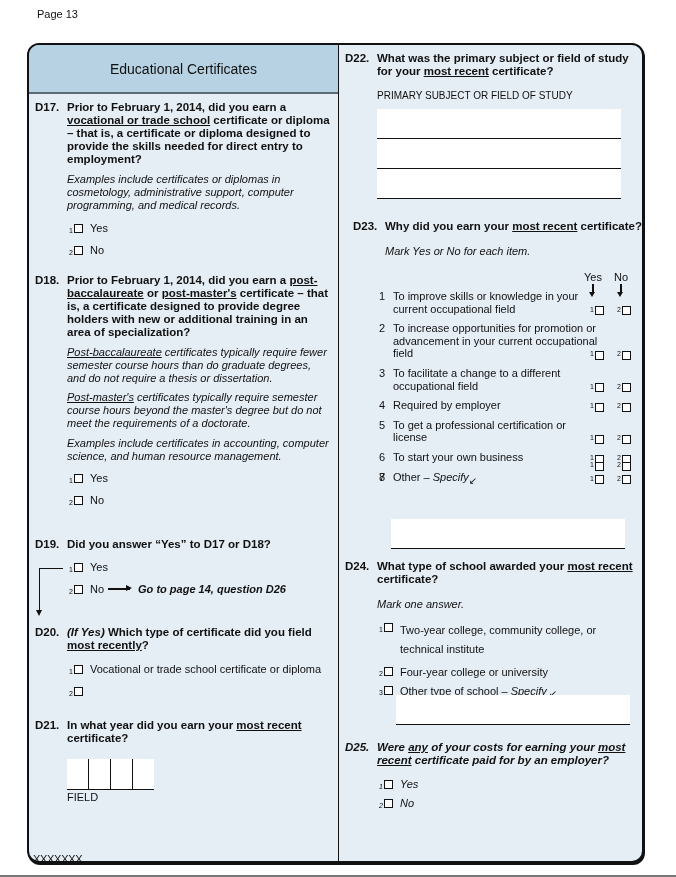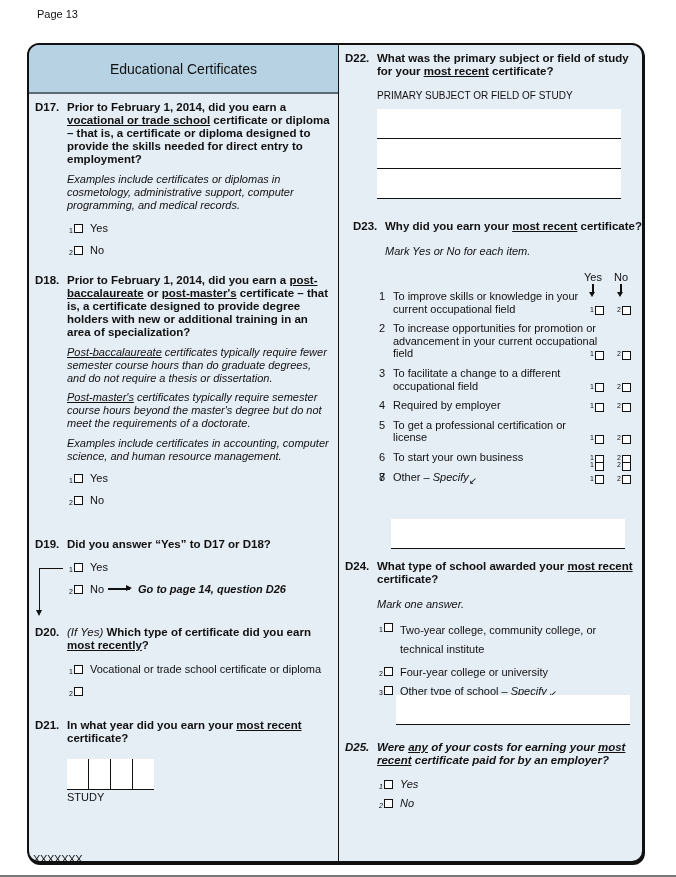--- a/index.html
+++ b/index.html
@@ -118,22 +118,22 @@
 
   <div style="position:absolute; left:10px; top:523px; width:24px; height:48px;">
     <div style="position:absolute; left:0; top:0; width:24px; height:1.2px; background:#111;"></div>
     <div style="position:absolute; left:0; top:0; width:1.2px; height:44px; background:#111;"></div>
     <div style="position:absolute; left:-3px; top:42px; border-top:6px solid #111; border-left:3.5px solid transparent; border-right:3.5px solid transparent;"></div>
   </div>
 
   <div class="q" style="left:6px; top:581px; width:296px;">
     <div class="qn">D20.</div>
     <div class="qt">
-      <span style="font-style:italic; font-weight:normal;text-align:center;">(If Yes)</span>
-      <span>Which type of certificate did you earn</span>
+      <span style="font-style:italic; font-weight:bold;text-align:center;">(If Yes)</span>
+      <span>Which type of certificate did you field</span>
       <span class="u">most recently</span><span>?</span>
     </div>
     <div class="opt" style="margin-top:10px">
       <span class="num">1</span>
       <span class="cb"></span>
       <span class="lbl">Vocational or trade school certificate or diploma</span>
     </div>
     <div class="opt">
       <span class="num">2</span>
       <span class="cb"></span>
@@ -146,21 +146,21 @@
       <span>In what year did you earn your</span>
       <span class="u">most recent</span>
       <span>certificate?</span>
     </div>
     <div class="ybox">
       <div></div>
       <div></div>
       <div></div>
       <div></div>
     </div>
-    <div style="margin-left:32px; font-size:11px; margin-top:1px;">STUDY</div>
+    <div style="margin-left:32px; font-size:11px; margin-top:1px;">FIELD</div>
   </div>
 
   <div class="q" style="left:316px; top:7px; width:290px;">
     <div class="qn">D22.</div>
     <div class="qt">
       <span>What was the primary subject or field of study for your</span>
       <span class="u">most recent</span>
       <span>certificate?</span>
     </div>
     <div style="margin-left:32px; margin-top:12px; font-size:10px;">PRIMARY SUBJECT OR FIELD OF STUDY</div>

